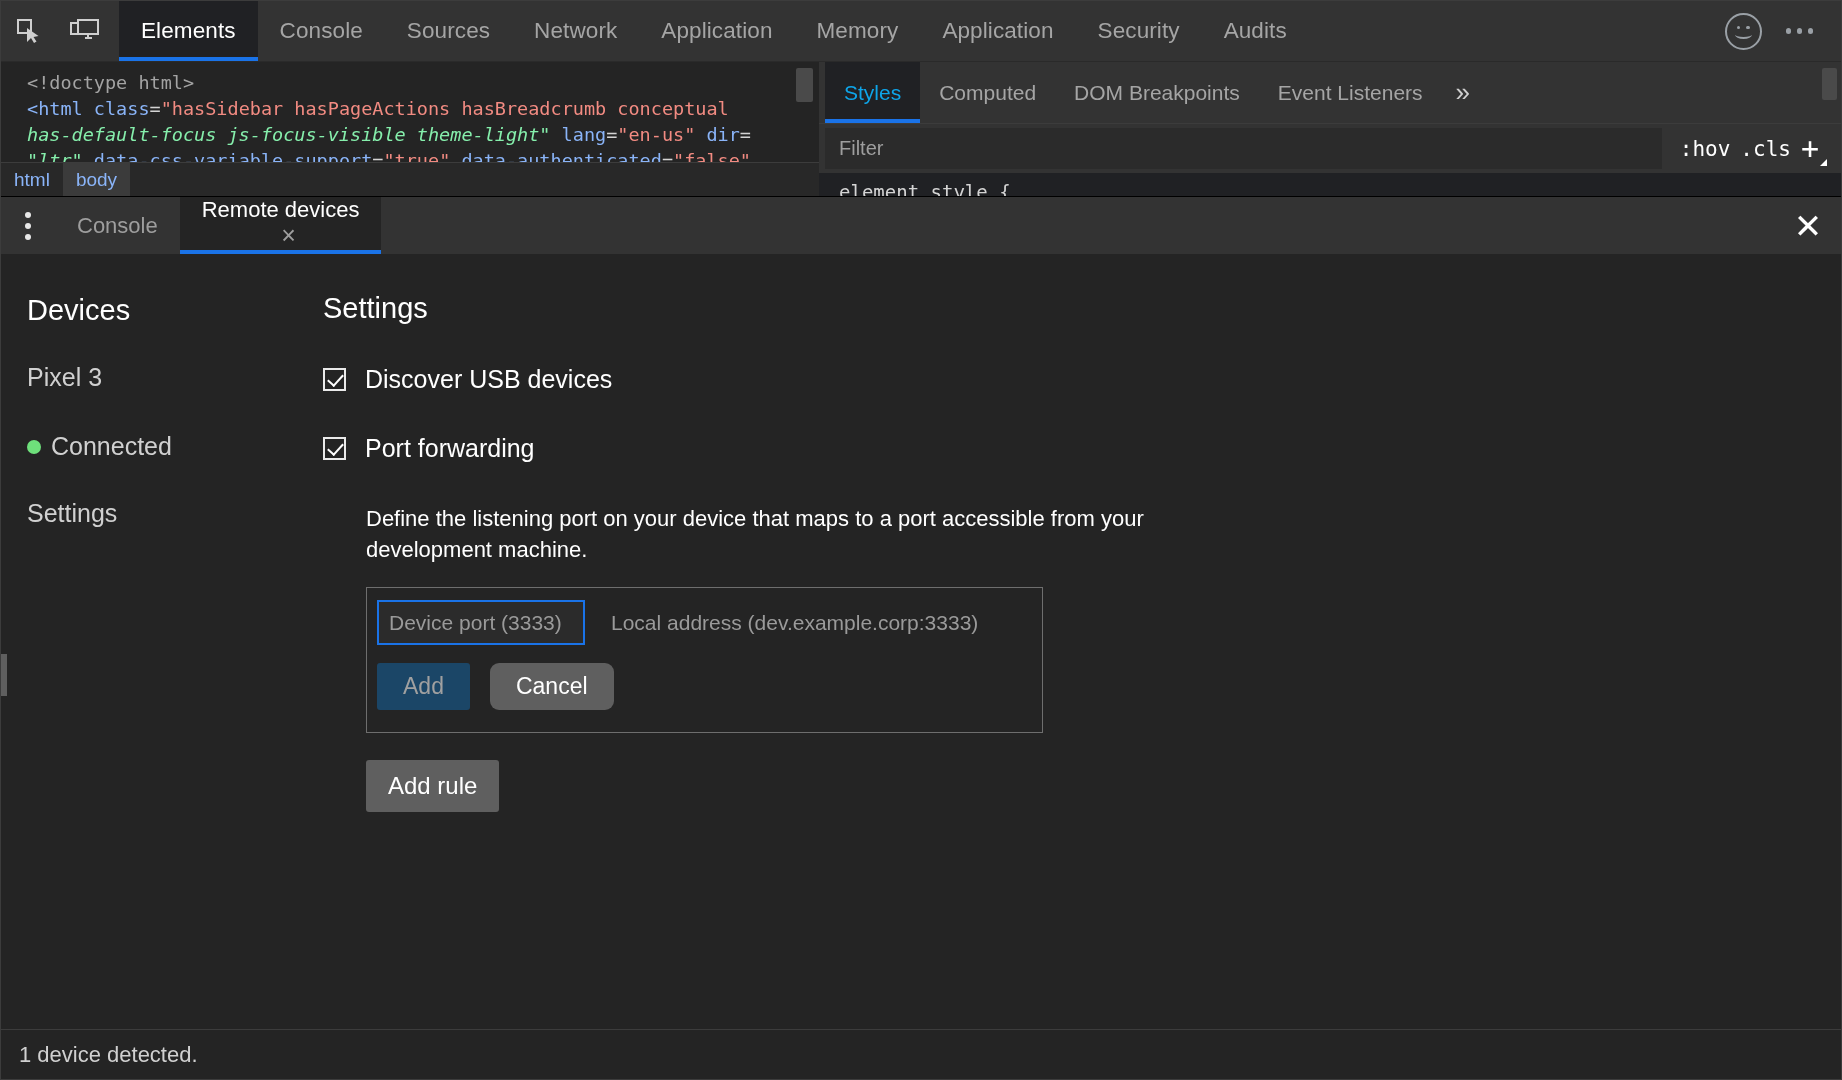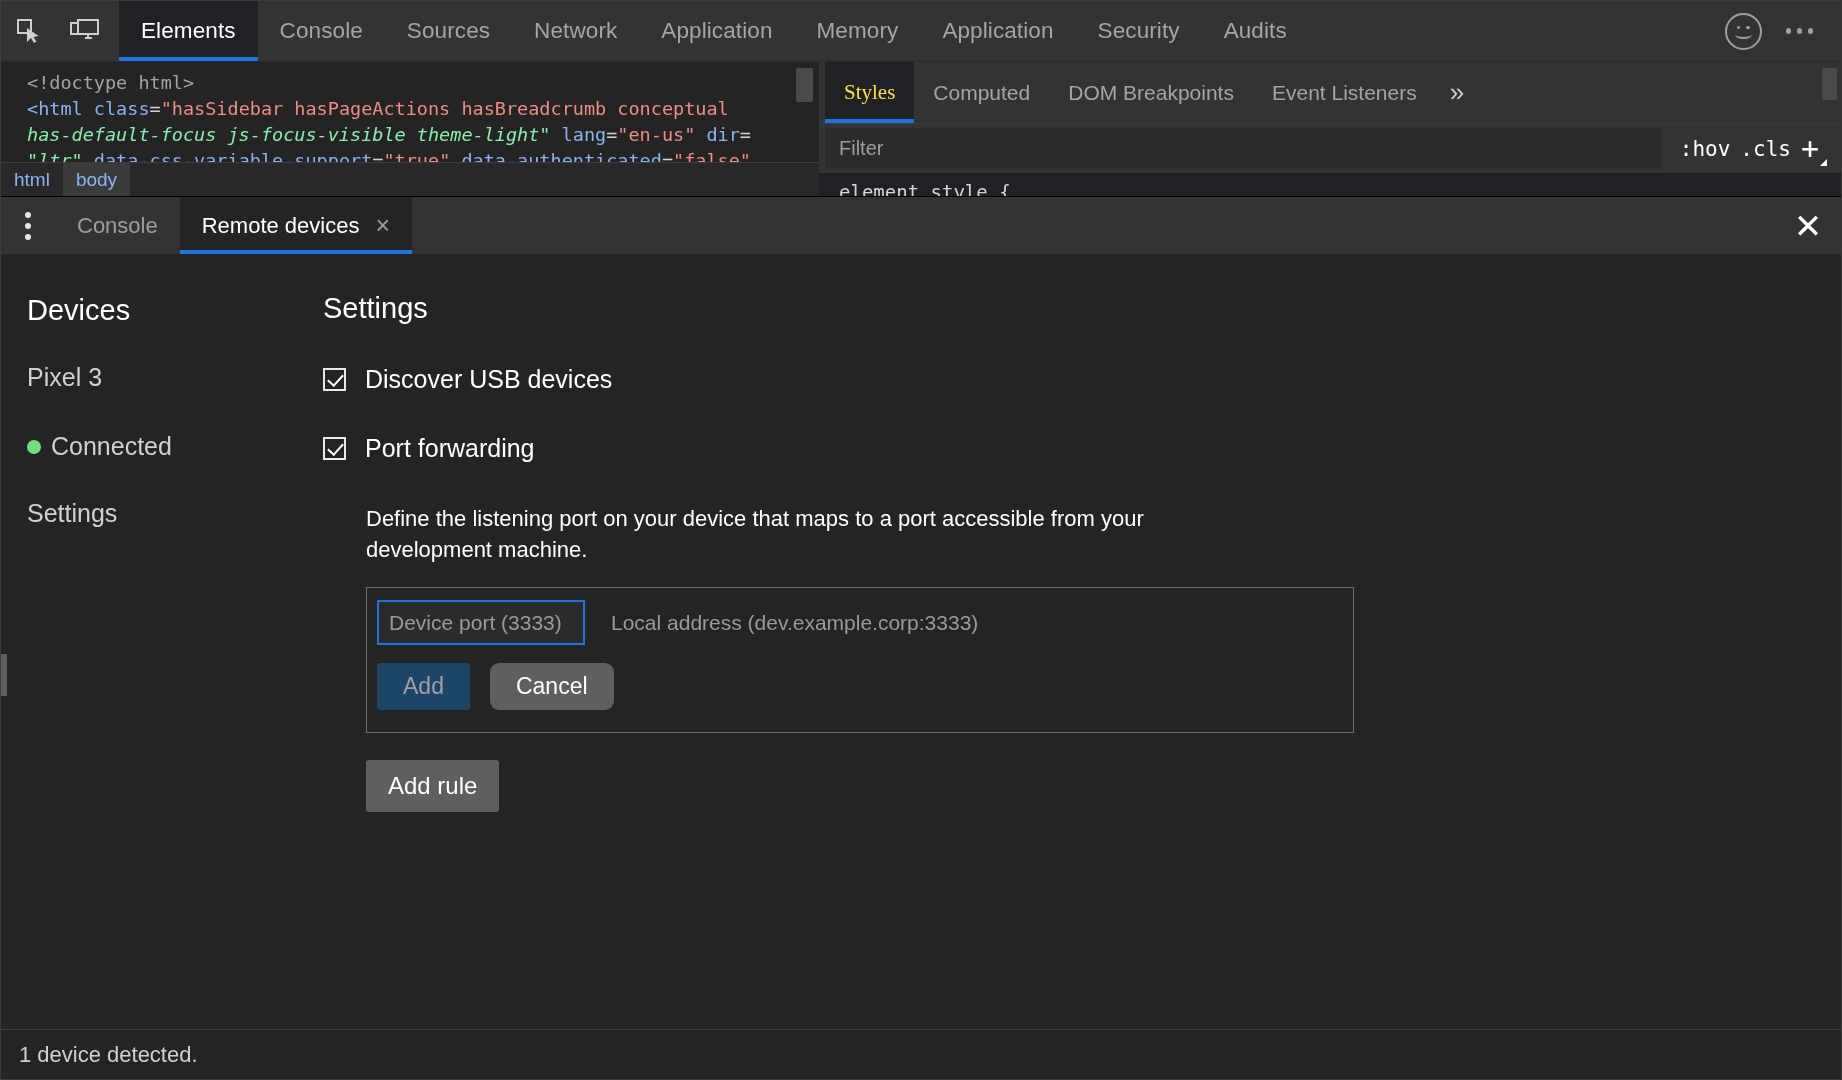--- a/index.html
+++ b/index.html
@@ -148,21 +148,21 @@
     position: relative;
   }
   .stab {
     display: flex; align-items: center;
     padding: 0 19px;
     color: #a5a5a5;
     font-size: 21px;
     cursor: pointer;
     position: relative;
   }
-  .stab.active { color: #fde047; background: #202124; font-family: Liberation Serif, serif; }
+  .stab.active { color: #0ea5e9; background: #202124; }
   .stab.active::after {
     content: ""; position: absolute;
     left: 0; right: 0; bottom: 0; height: 4px; background: #1a73e8;
   }
   .chevron-more {
     display: flex; align-items: center;
     padding: 0 14px;
     color: #cfcfcf;
     font-size: 26px;
     cursor: pointer;
@@ -244,20 +244,21 @@
     display: flex; align-items: center;
     padding: 0 22px;
     color: #9e9e9e;
     font-size: 22px;
     cursor: pointer;
     position: relative;
   }
   .dtab.active {
     color: #ffffff;
     background: #242424;
+    flex-direction: column;
   }
   .dtab.active::after {
     content: ""; position: absolute;
     left: 0; right: 0; bottom: 0; height: 4px; background: #1a73e8;
   }
   .dtab-close {
     margin-left: 16px; color: #9e9e9e; font-size: 25px;
     line-height: 1; cursor: pointer;
   }
   .drawer-close {
@@ -338,21 +339,21 @@
   }
   .check-label { color: #ffffff; font-size: 25px; }
   .rd-desc {
     color: #ffffff; font-size: 22px;
     line-height: 31px;
     max-width: 900px;
     margin: 12px 0 22px 43px;
   }
   .rule-box {
     margin-left: 43px;
-    width: 988px;
+    width: 677px;
     border: 1.5px solid #6e6e6e;
     background: #242424;
   }
   .rule-inputs {
     display: flex; align-items: stretch;
     padding: 12px 10px 0 10px;
   }
   .port-input {
     width: 208px;
     height: 45px;

